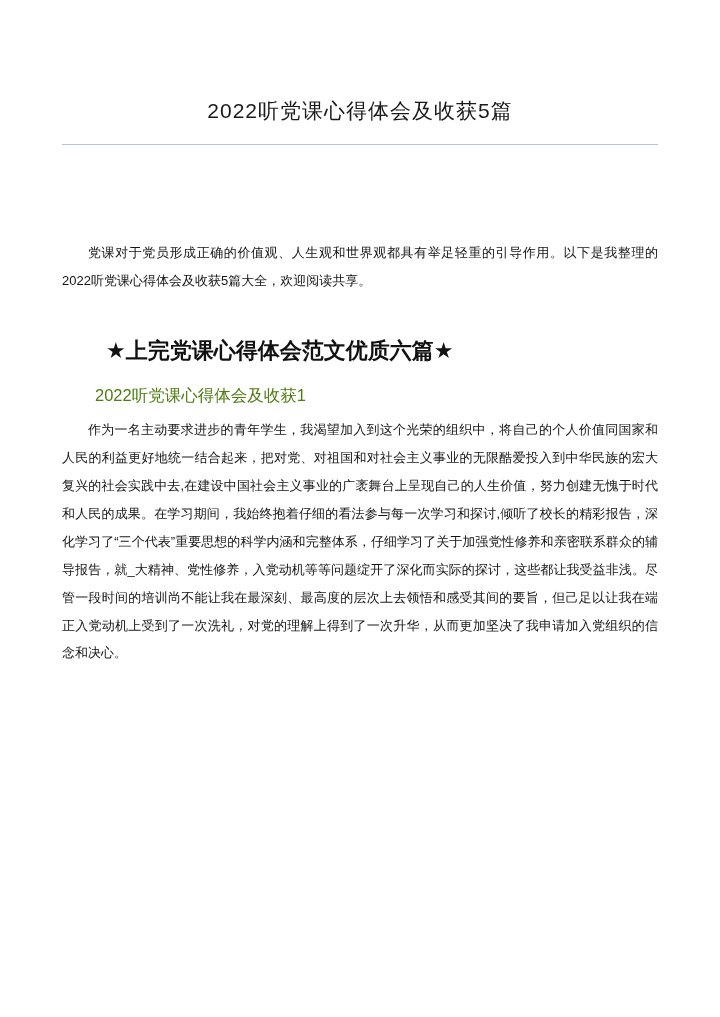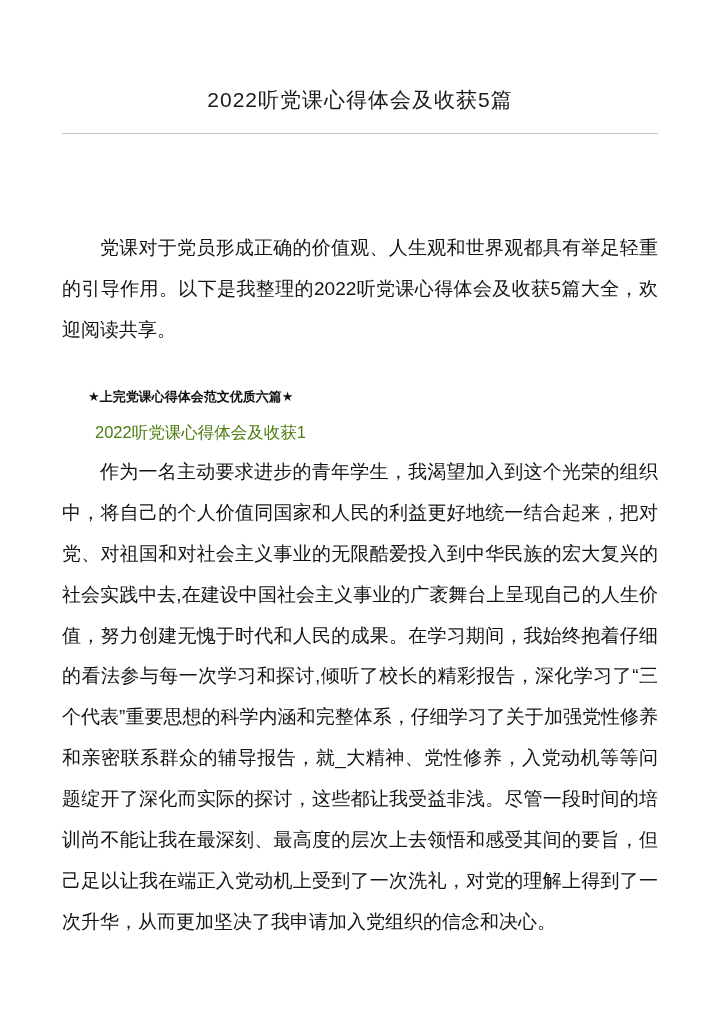--- a/index.html
+++ b/index.html
@@ -12,21 +12,21 @@
     height: 1017px;
     font-family: "Liberation Serif", "DejaVu Serif", serif;
     color: #111111;
     position: relative;
     overflow: hidden;
   }
   .page {
     width: 720px;
     height: 1017px;
     box-sizing: border-box;
-    padding: 0 62px;
+    padding: 11px 62px;
     position: relative;
     border-radius: 6px;
   }
   .doc-title {
     text-align: center;
     font-size: 21px;
     letter-spacing: 1px;
     color: #1a1a1a;
     font-family: "Liberation Sans", "DejaVu Sans", sans-serif;
     font-weight: 400;
@@ -38,37 +38,37 @@
     border: 0;
     border-top: 1px solid #b9c4cf;
     margin: 20px 0 0 0;
     height: 0;
   }
   .body-block {
     margin-top: 64px;
   }
   p.para {
     margin: 0 0 0 0;
-    font-size: 19px;
+    font-size: 13px;
     line-height: 2.15;
     text-align: justify;
     text-justify: inter-ideograph;
     color: #141414;
     font-family: "Liberation Sans", "DejaVu Sans", sans-serif;
   }
   p.indent {
     text-indent: 2em;
   }
   p.spaced {
     margin-bottom: 18px;
   }
   .heading-star {
     text-indent: 2em;
     font-weight: bold;
-    font-size: 13px;
+    font-size: 22px;
     line-height: 2.15;
     margin: 0 0 4px 0;
     color: #111111;
     font-family: "Liberation Sans", "DejaVu Sans", sans-serif;
   }
   .sub-heading {
     text-indent: 2em;
     font-size: 16.5px;
     line-height: 2.15;
     margin: 0 0 2px 0;

